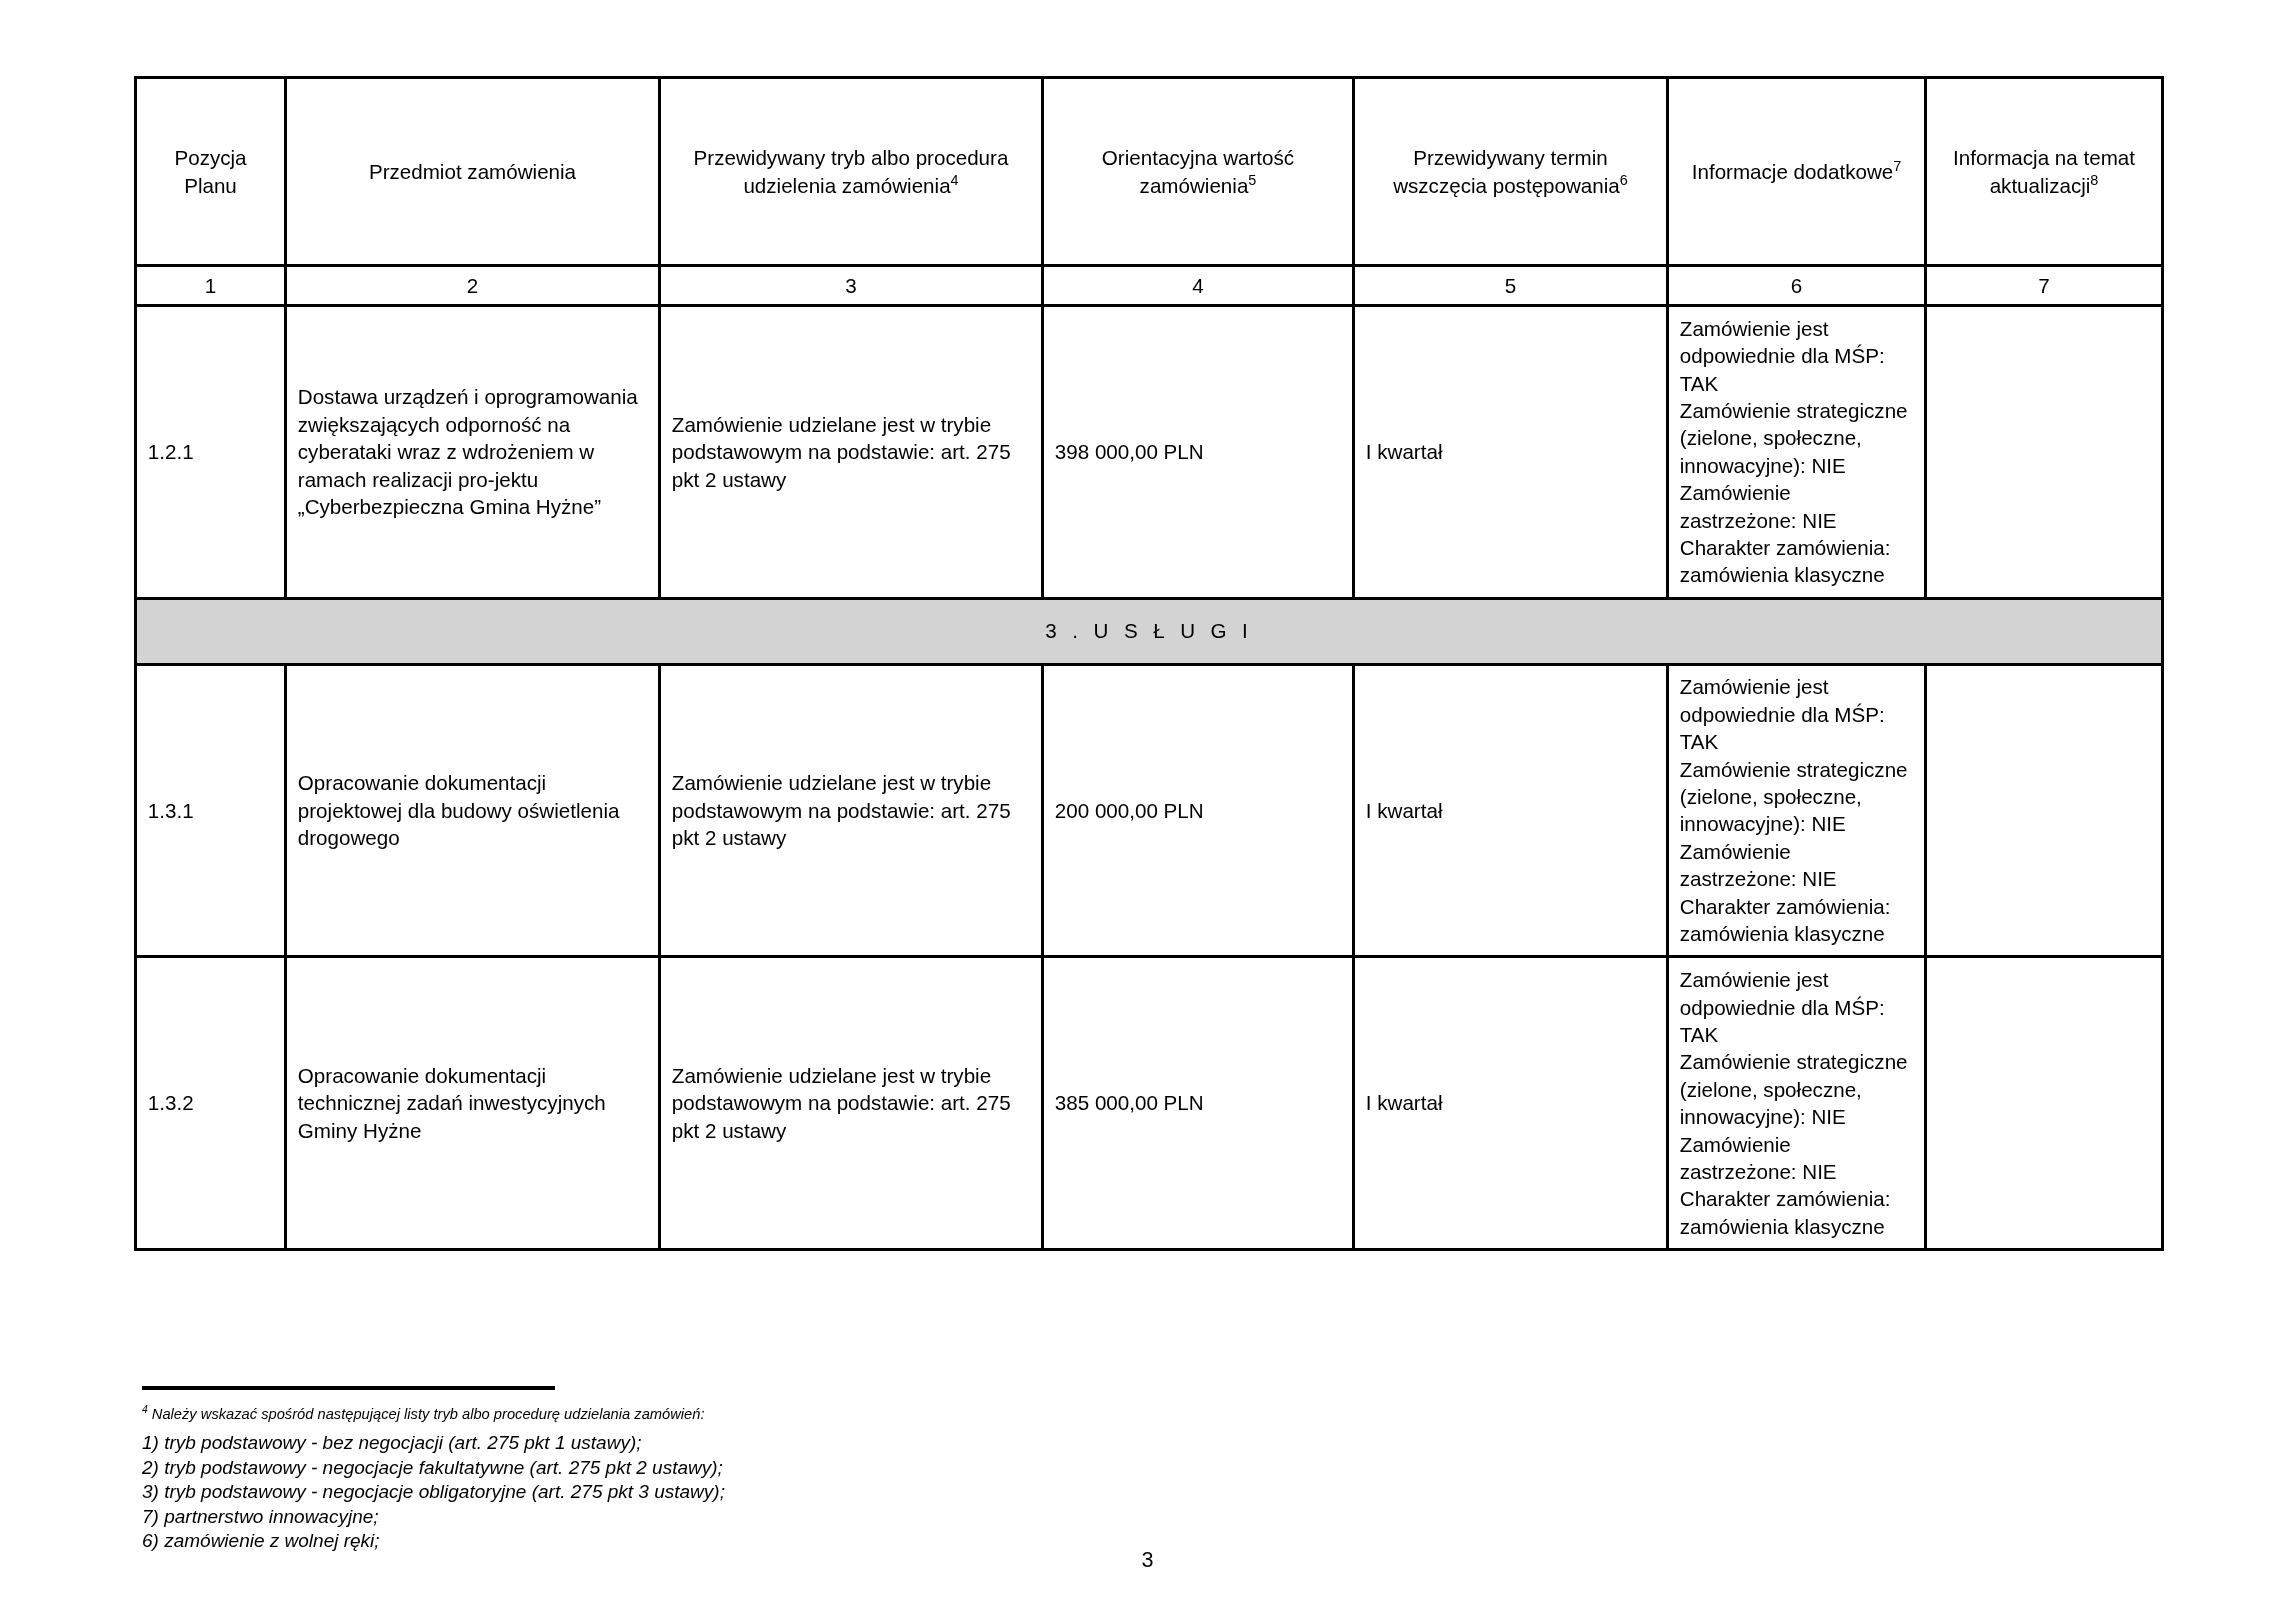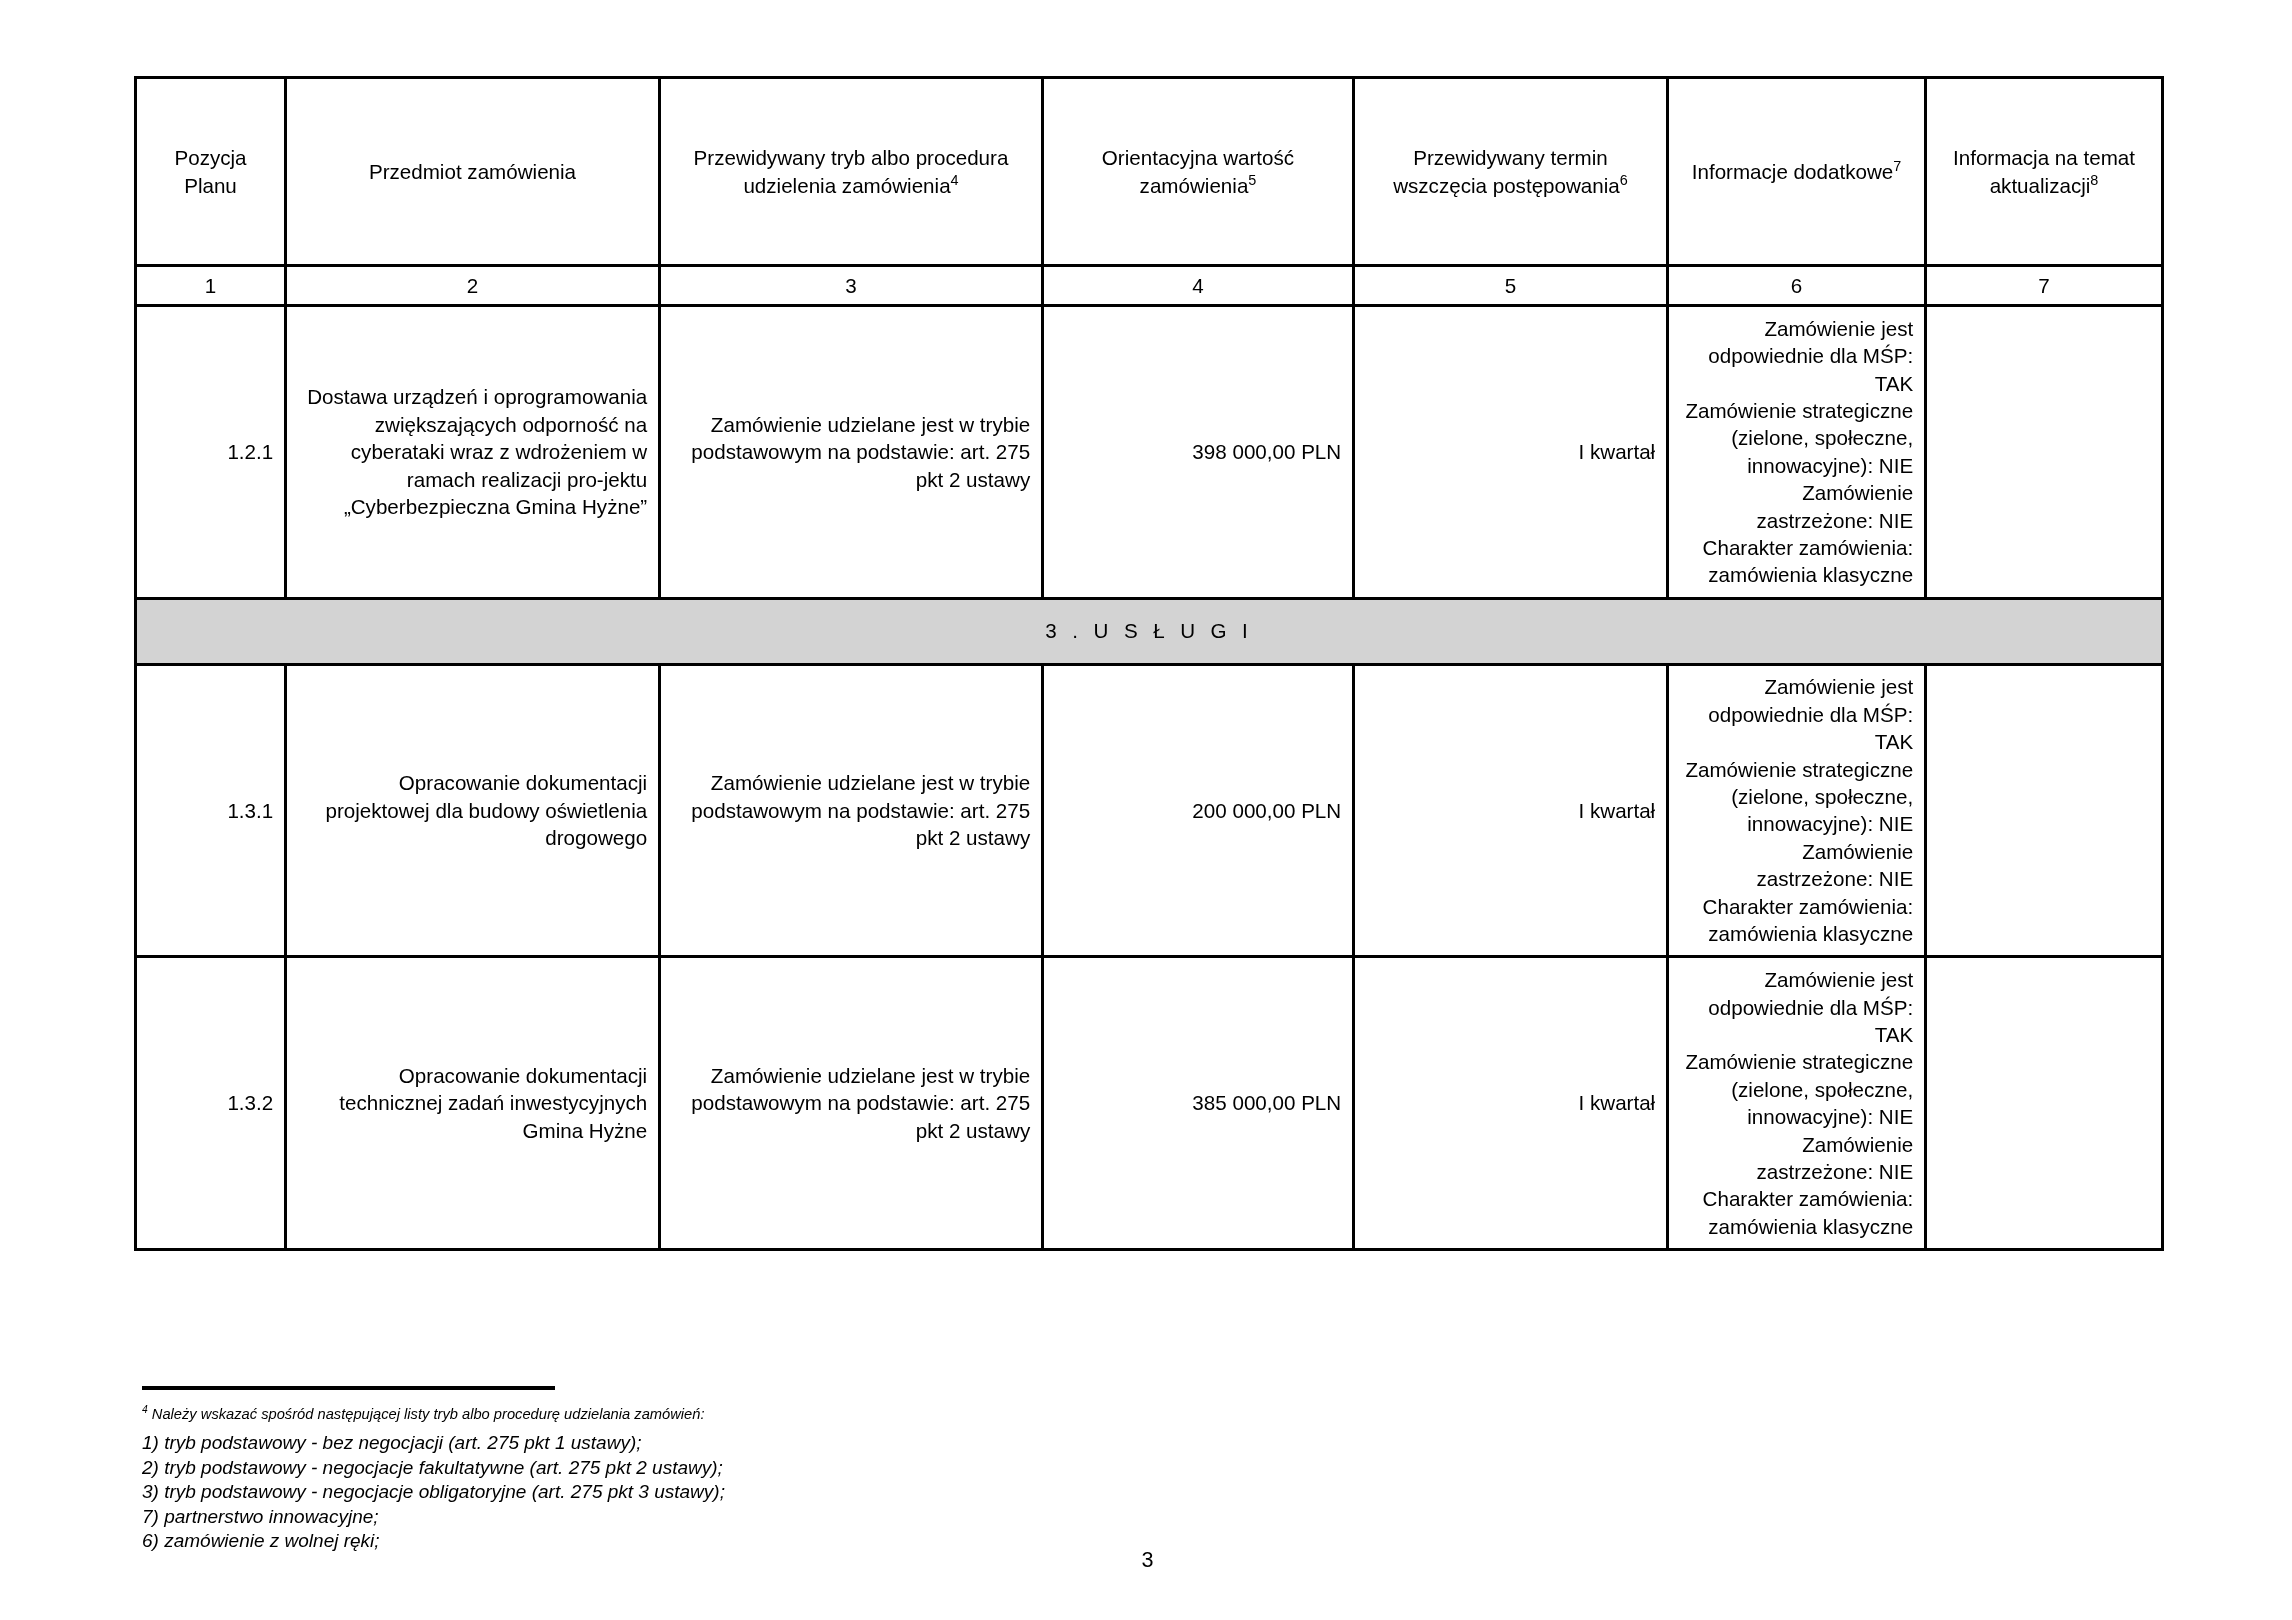--- a/index.html
+++ b/index.html
@@ -33,21 +33,21 @@
     word-wrap: break-word;
   }
   table.plan th {
     font-weight: normal;
     text-align: center;
   }
   tr.header-row { height: 188px; }
   tr.numbers-row { height: 40px; }
   tr.numbers-row td { text-align: center; padding: 3.9px; }
   tr.data-row { height: 290px; }
-  tr.data-row td { text-align: right; }
+  tr.data-row td { text-align: left; }
   td.pos-cell { padding-left: 9.8px; }
   tr.section-row { height: 66px; }
   td.section-cell {
     background: #d3d3d3;
     text-align: center;
     font-weight: normal;
     letter-spacing: 4.9px;
     padding: 3.9px;
   }
   .info-line { margin: 0; }
@@ -149,21 +149,21 @@
         <div class="info-line">Zamówienie jest odpowiednie dla MŚP: TAK</div>
         <div class="info-line">Zamówienie strategiczne (zielone, społeczne, innowacyjne): NIE</div>
         <div class="info-line">Zamówienie zastrzeżone: NIE</div>
         <div class="info-line">Charakter zamówienia: zamówienia klasyczne</div>
       </td>
       <td></td>
     </tr>
 
     <tr class="data-row">
       <td class="pos-cell">1.3.2</td>
-      <td>Opracowanie dokumentacji technicznej zadań inwestycyjnych Gmina Hyżne</td>
+      <td>Opracowanie dokumentacji technicznej zadań inwestycyjnych Gminy Hyżne</td>
       <td>Zamówienie udzielane jest w trybie podstawowym na podstawie: art. 275 pkt 2 ustawy</td>
       <td>385 000,00 PLN</td>
       <td>I kwartał</td>
       <td>
         <div class="info-line">Zamówienie jest odpowiednie dla MŚP: TAK</div>
         <div class="info-line">Zamówienie strategiczne (zielone, społeczne, innowacyjne): NIE</div>
         <div class="info-line">Zamówienie zastrzeżone: NIE</div>
         <div class="info-line">Charakter zamówienia: zamówienia klasyczne</div>
       </td>
       <td></td>

